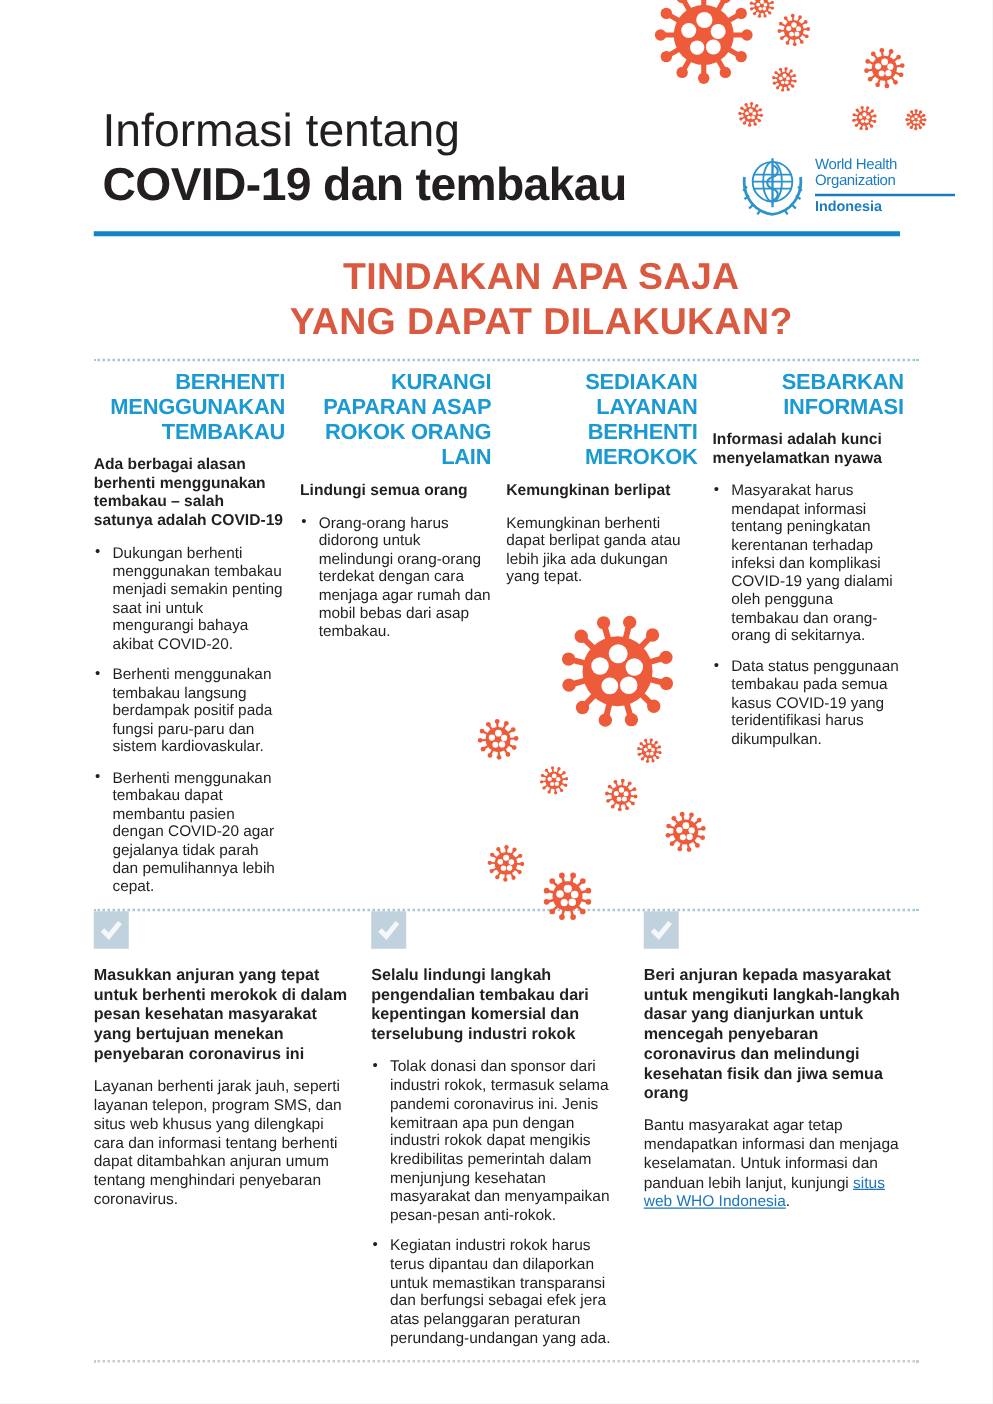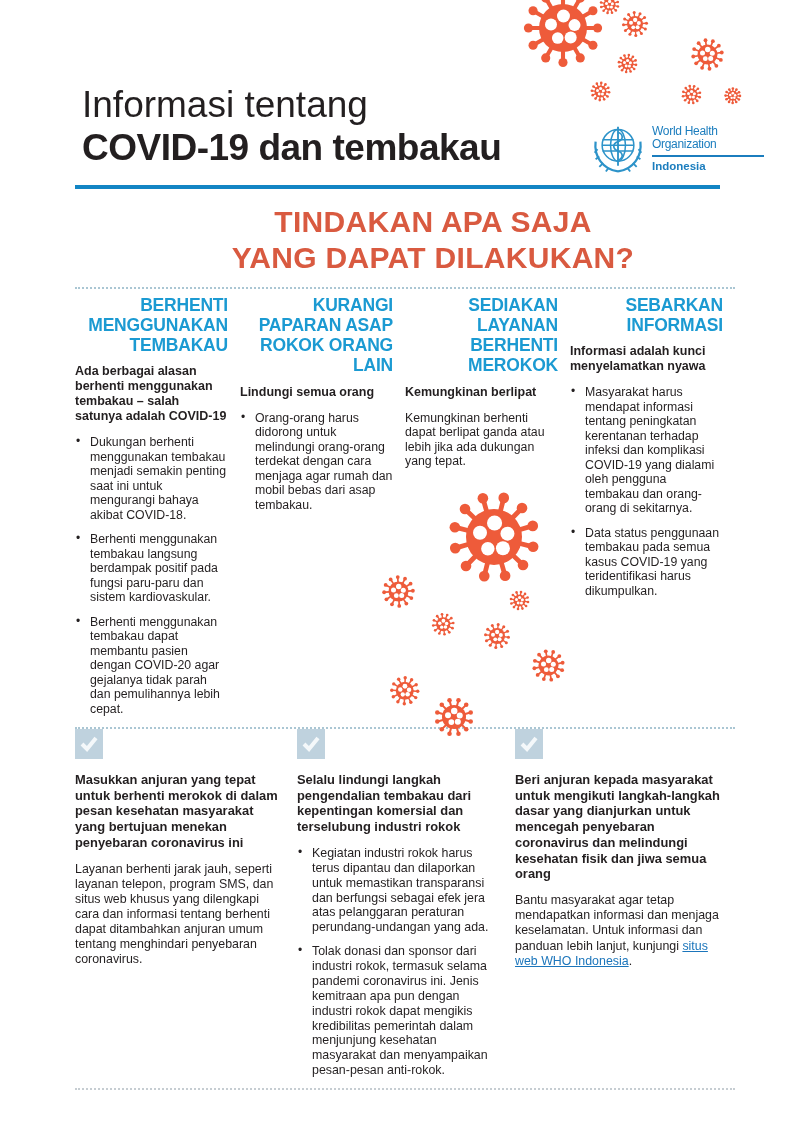--- a/index.html
+++ b/index.html
@@ -100,21 +100,21 @@
     <div>YANG DAPAT DILAKUKAN?</div>
   </div>
 
   <div class="sep sep-1"></div>
 
   <div class="cols">
     <div class="col">
       <h3 class="col-heading">BERHENTI MENGGUNAKAN TEMBAKAU</h3>
       <p class="col-intro">Ada berbagai alasan berhenti menggunakan tembakau – salah satunya adalah COVID-19</p>
       <ul class="bullets">
-          <li class="bullet">Dukungan berhenti menggunakan tembakau menjadi semakin penting saat ini untuk mengurangi bahaya akibat COVID-18.</li>
+          <li class="bullet">Dukungan berhenti menggunakan tembakau menjadi semakin penting saat ini untuk mengurangi bahaya akibat COVID-20.</li>
           <li class="bullet">Berhenti menggunakan tembakau langsung berdampak positif pada fungsi paru-paru dan sistem kardiovaskular.</li>
           <li class="bullet">Berhenti menggunakan tembakau dapat membantu pasien dengan COVID-20 agar gejalanya tidak parah dan pemulihannya lebih cepat.</li>
         </ul>
     </div>
     <div class="col">
       <h3 class="col-heading">KURANGI PAPARAN ASAP ROKOK ORANG LAIN</h3>
       <p class="col-intro">Lindungi semua orang</p>
       <ul class="bullets">
           <li class="bullet">Orang-orang harus didorong untuk melindungi orang-orang terdekat dengan cara menjaga agar rumah dan mobil bebas dari asap tembakau.</li>
         </ul>
@@ -147,22 +147,22 @@
       <p class="action-body">Layanan berhenti jarak jauh, seperti layanan telepon, program SMS, dan situs web khusus yang dilengkapi cara dan informasi tentang berhenti dapat ditambahkan anjuran umum tentang menghindari penyebaran coronavirus.</p>
     </div>
     <div class="action">
       <div class="check">
         <svg width="20" height="18" viewBox="0 0 20 18">
             <polyline points="3,9 8,14 17,3" stroke="#f4f8fa" stroke-width="4" fill="none"></polyline>
           </svg>
       </div>
       <p class="action-intro">Selalu lindungi langkah pengendalian tembakau dari kepentingan komersial dan terselubung industri rokok</p>
       <ul class="bullets">
+          <li class="bullet">Tolak donasi dan sponsor dari industri rokok, termasuk selama pandemi coronavirus ini. Jenis kemitraan apa pun dengan industri rokok dapat mengikis kredibilitas pemerintah dalam menjunjung kesehatan masyarakat dan menyampaikan pesan-pesan anti-rokok.</li>
           <li class="bullet">Kegiatan industri rokok harus terus dipantau dan dilaporkan untuk memastikan transparansi dan berfungsi sebagai efek jera atas pelanggaran peraturan perundang-undangan yang ada.</li>
-          <li class="bullet">Tolak donasi dan sponsor dari industri rokok, termasuk selama pandemi coronavirus ini. Jenis kemitraan apa pun dengan industri rokok dapat mengikis kredibilitas pemerintah dalam menjunjung kesehatan masyarakat dan menyampaikan pesan-pesan anti-rokok.</li>
         </ul>
     </div>
     <div class="action">
       <div class="check">
         <svg width="20" height="18" viewBox="0 0 20 18">
             <polyline points="3,9 8,14 17,3" stroke="#f4f8fa" stroke-width="4" fill="none"></polyline>
           </svg>
       </div>
       <p class="action-intro">Beri anjuran kepada masyarakat untuk mengikuti langkah-langkah dasar yang dianjurkan untuk mencegah penyebaran coronavirus dan melindungi kesehatan fisik dan jiwa semua orang</p>
       <p class="action-body"><span>Bantu masyarakat agar tetap mendapatkan informasi dan menjaga keselamatan. Untuk informasi dan panduan lebih lanjut, kunjungi </span><a href="#" class="web-link">situs web WHO Indonesia</a><span>.</span></p>

